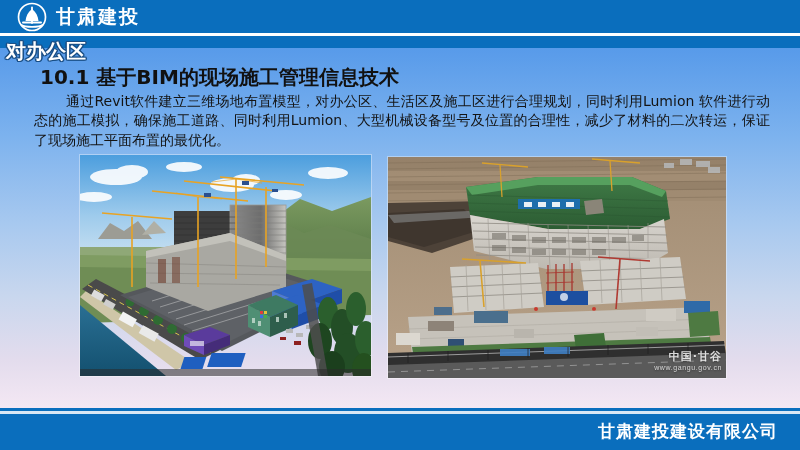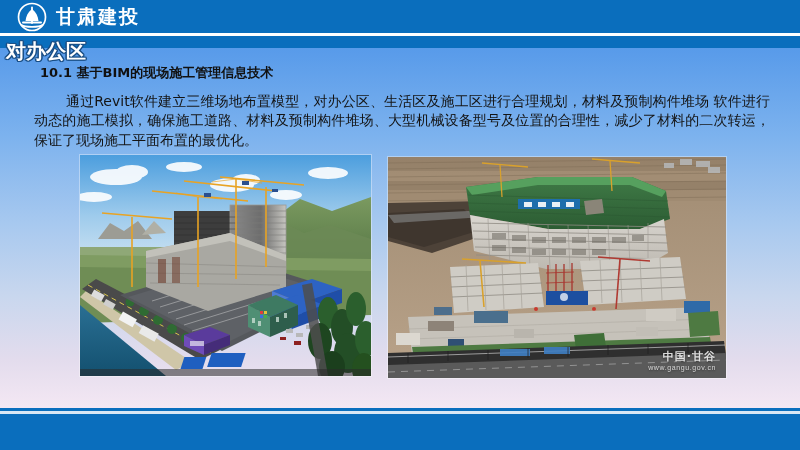--- a/index.html
+++ b/index.html
@@ -51,21 +51,21 @@
       -1.4px 0 #1a4f86, 1.4px 0 #1a4f86,
       0 -1.4px #1a4f86, 0 1.4px #1a4f86,
       -1px -1px #1a4f86, 1px -1px #1a4f86,
       -1px 1px #1a4f86, 1px 1px #1a4f86;
     white-space:nowrap;
   }
 
   
   #heading{
     position:absolute;left:40px;top:64px;
-    font-size:13px;color:#111111;font-weight:bold;
+    font-size:20px;color:#111111;font-weight:bold;
     font-family:"DejaVu Sans","Liberation Sans",sans-serif;
     white-space:nowrap;
   }
 
   
   #body-text{
     position:absolute;left:34px;top:92px;width:736px;
     font-size:14px;line-height:19.4px;color:#141414;
     font-family:"DejaVu Sans","Liberation Sans",sans-serif;
     text-align:justify;text-justify:inter-ideograph;
@@ -75,21 +75,21 @@
   
   .photo{
     position:absolute;overflow:hidden;
     box-shadow:0 0 0 1px rgba(255,255,255,0.35);
   }
   #photo-left{left:80px;top:155px;width:291px;height:221px;}
   #photo-right{left:388px;top:157px;width:338px;height:221px;}
   .photo svg{display:block;width:100%;height:100%;}
 
   #watermark{
-    position:absolute;right:10px;bottom:6px;
+    position:absolute;right:4px;bottom:6px;
     text-align:right;pointer-events:none;
   }
   #watermark .wm-main{
     font-size:11px;color:#ffffff;opacity:.82;font-weight:bold;
     font-family:"DejaVu Sans","Liberation Sans",sans-serif;
     letter-spacing:1px;line-height:12px;
     text-shadow:0 1px 2px rgba(0,0,0,.55);
   }
   #watermark .wm-sub{
     font-size:7px;color:#ffffff;opacity:.75;letter-spacing:.6px;
@@ -133,21 +133,21 @@
       </svg>
     </div>
     <div id="brand">甘肃建投</div>
   </div>
   <div id="header-underline"></div>
 
   <div id="slide-title">对办公区</div>
 
   <div id="heading">10.1 基于BIM的现场施工管理信息技术</div>
 
-  <div id="body-text">通过Revit软件建立三维场地布置模型，对办公区、生活区及施工区进行合理规划，材料及预制构件堆场 软件进行动态的施工模拟，确保施工道路、材料及预制构件堆场、大型机械设备型号及位置的合理性，减少了材料的二次转运，保证了现场施工平面布置的最优化。</div>
+  <div id="body-text">通过Revit软件建立三维场地布置模型，对办公区、生活区及施工区进行合理规划，同时利用Lumion 软件进行动态的施工模拟，确保施工道路、同时利用Lumion、大型机械设备型号及位置的合理性，减少了材料的二次转运，保证了现场施工平面布置的最优化。</div>
 
   <div class="photo" id="photo-left">
     <svg viewBox="0 0 291 221" preserveAspectRatio="none" xmlns="http://www.w3.org/2000/svg">
       <defs>
         <linearGradient id="lsky" x1="0" y1="0" x2="0" y2="1">
           <stop offset="0%" stop-color="#4c9ede"></stop>
           <stop offset="55%" stop-color="#9ecbec"></stop>
           <stop offset="100%" stop-color="#cfe4f2"></stop>
         </linearGradient>
         <linearGradient id="lhillfar" x1="0" y1="0" x2="0" y2="1">
@@ -598,14 +598,15 @@
 
     <div id="watermark">
       <div class="wm-main">中国·甘谷</div>
       <div class="wm-sub">www.gangu.gov.cn</div>
     </div>
   </div>
 
   <div id="footer-rule"></div>
   <div id="footer-gap"></div>
   <div id="footer"></div>
+  <div id="footer-text">甘肃建投建设有限公司</div>
 
 </div>
 
 </body></html>

